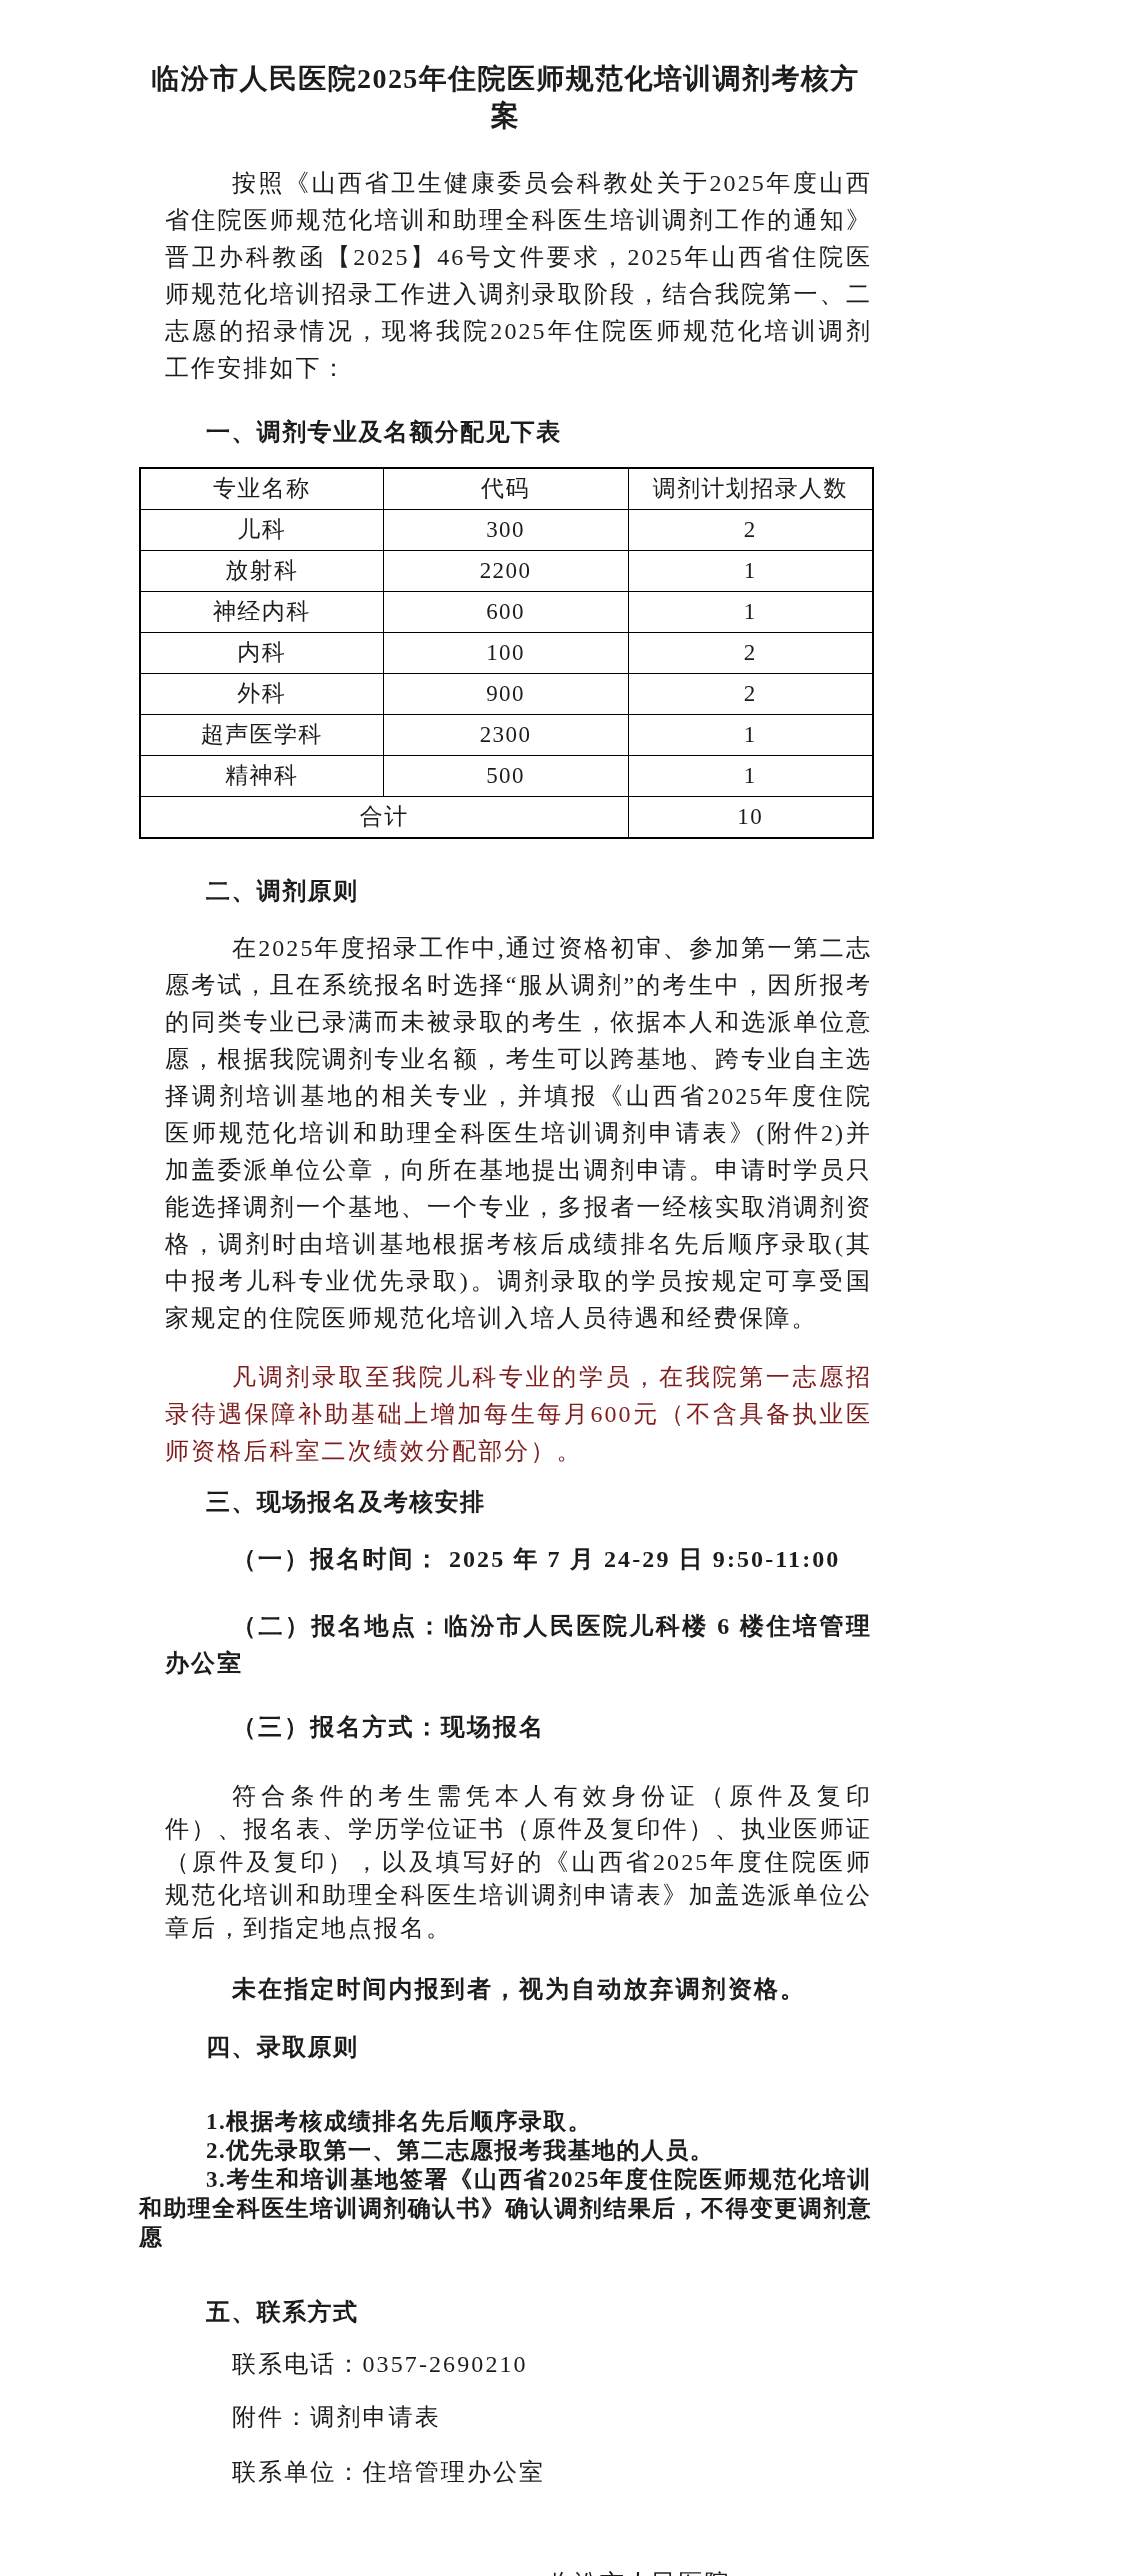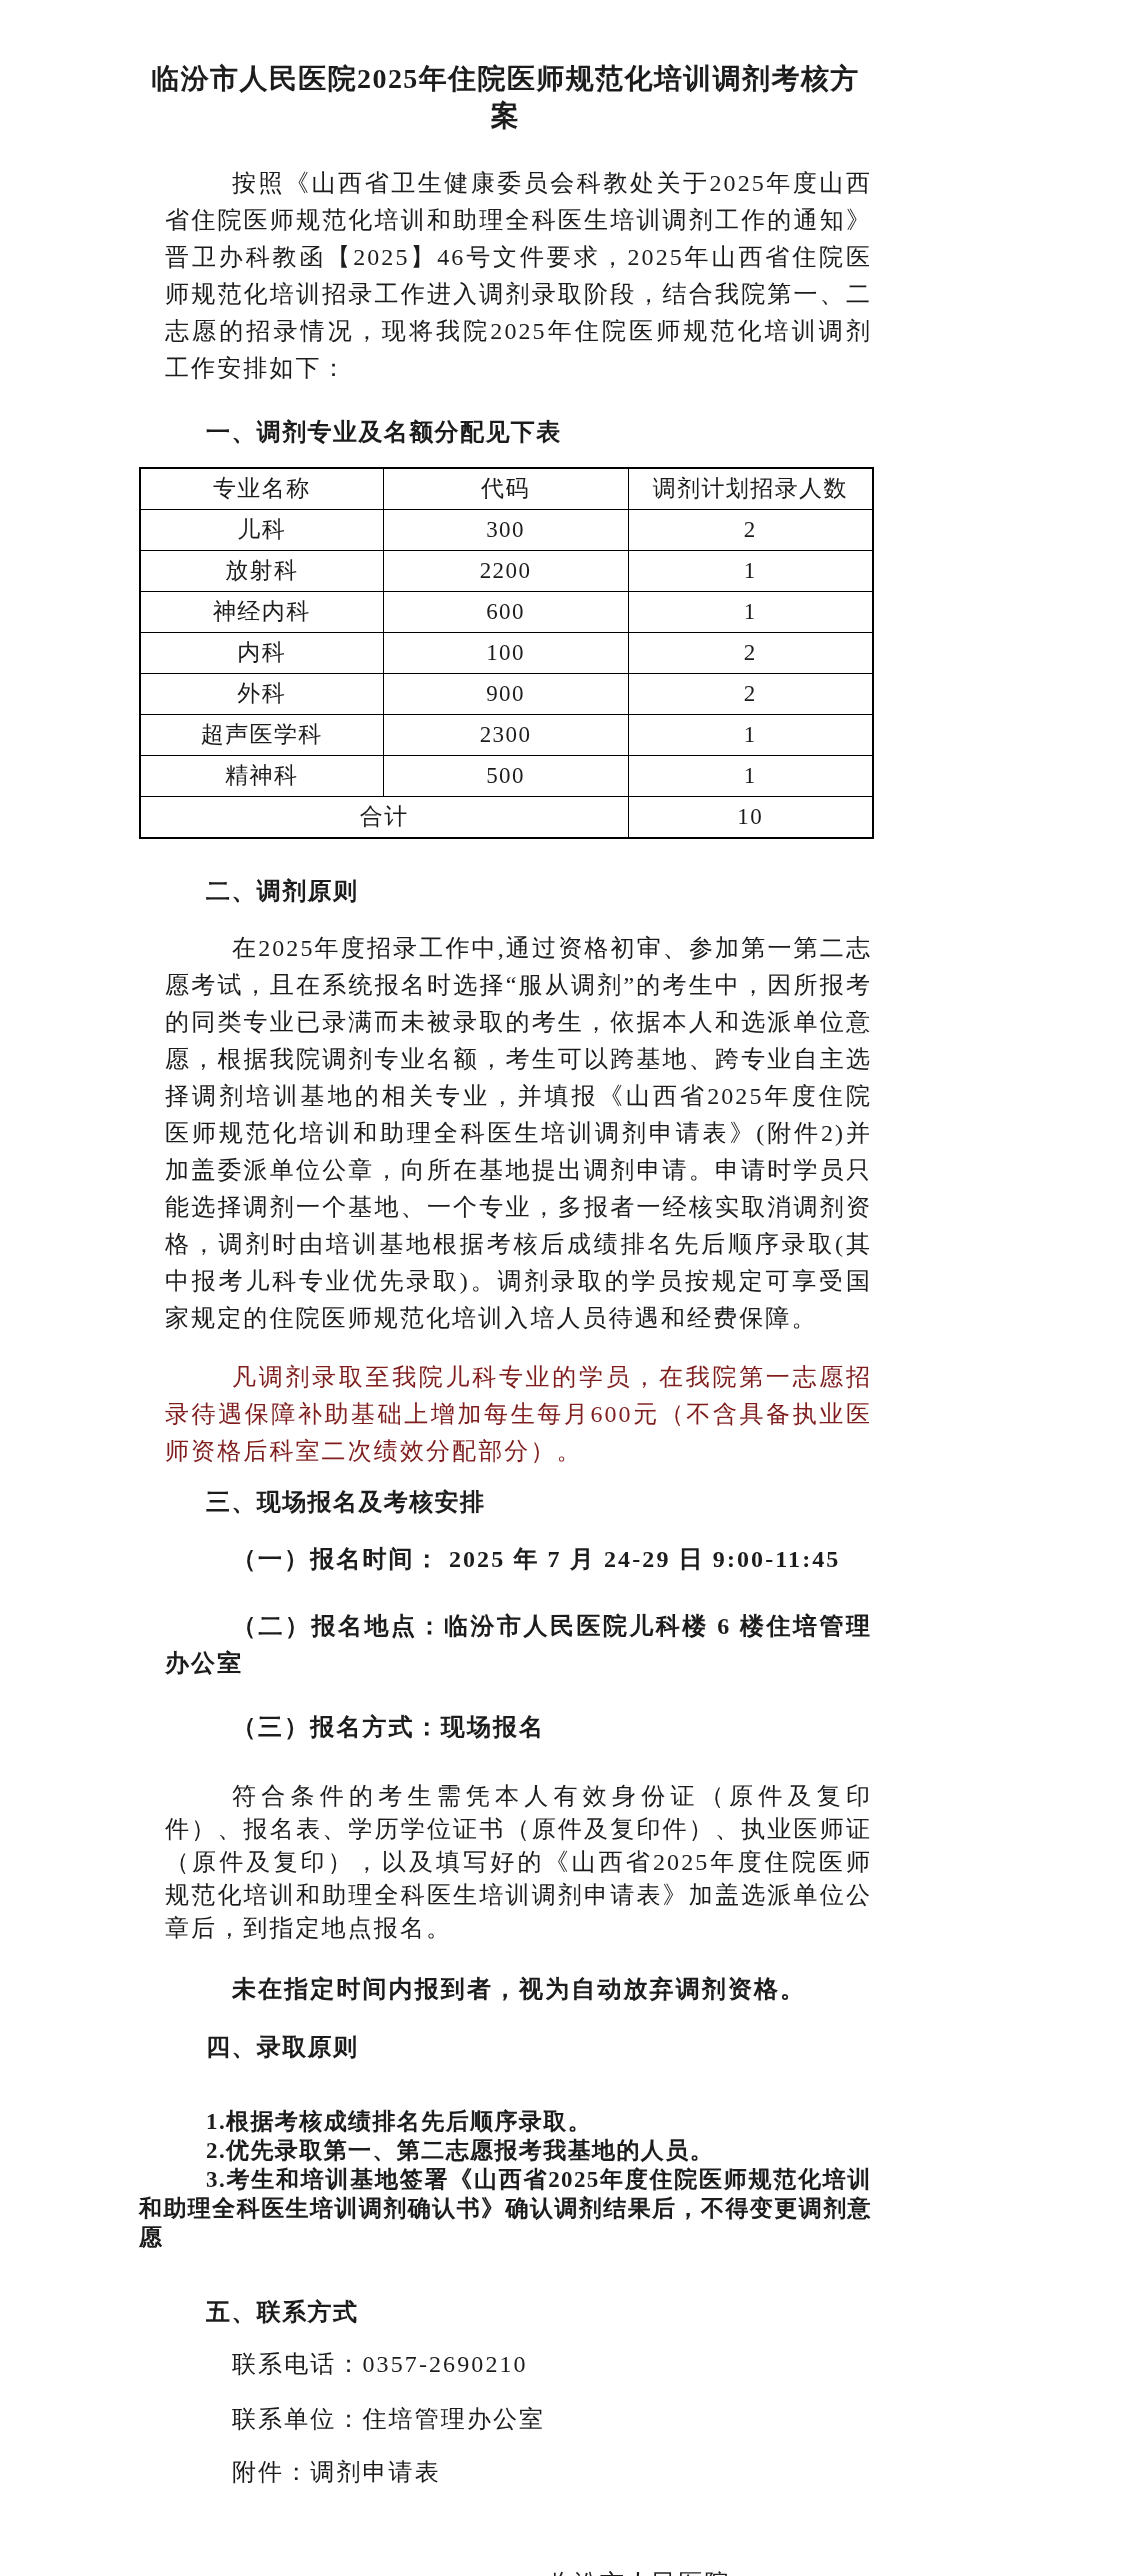--- a/index.html
+++ b/index.html
@@ -171,41 +171,41 @@
   </table>
 
   <h2 class="heading h-sec2">二、调剂原则</h2>
 
   <p class="para indent sec2-body">在2025年度招录工作中,通过资格初审、参加第一第二志愿考试，且在系统报名时选择“服从调剂”的考生中，因所报考的同类专业已录满而未被录取的考生，依据本人和选派单位意愿，根据我院调剂专业名额，考生可以跨基地、跨专业自主选择调剂培训基地的相关专业，并填报《山西省2025年度住院医师规范化培训和助理全科医生培训调剂申请表》(附件2)并加盖委派单位公章，向所在基地提出调剂申请。申请时学员只能选择调剂一个基地、一个专业，多报者一经核实取消调剂资格，调剂时由培训基地根据考核后成绩排名先后顺序录取(其中报考儿科专业优先录取)。调剂录取的学员按规定可享受国家规定的住院医师规范化培训入培人员待遇和经费保障。</p>
 
   <p class="para indent highlight" style="color: #7f1d1d;">凡调剂录取至我院儿科专业的学员，在我院第一志愿招录待遇保障补助基础上增加每生每月600元（不含具备执业医师资格后科室二次绩效分配部分）。</p>
 
   <h2 class="heading h-sec3">三、现场报名及考核安排</h2>
 
-  <p class="para indent sub-item sub-item-first">（一）报名时间： 2025 年 7 月 24-29 日 9:00-11:45</p>
+  <p class="para indent sub-item sub-item-first">（一）报名时间： 2025 年 7 月 24-29 日 9:50-11:00</p>
   <p class="para indent sub-item">（二）报名地点：临汾市人民医院儿科楼 6 楼住培管理办公室</p>
   <p class="para indent sub-item sub-item-third">（三）报名方式：现场报名</p>
 
   <p class="para indent requirements">符合条件的考生需凭本人有效身份证（原件及复印件）、报名表、学历学位证书（原件及复印件）、执业医师证（原件及复印），以及填写好的《山西省2025年度住院医师规范化培训和助理全科医生培训调剂申请表》加盖选派单位公章后，到指定地点报名。</p>
 
   <p class="para indent warning">未在指定时间内报到者，视为自动放弃调剂资格。</p>
 
   <h2 class="heading h-sec4">四、录取原则</h2>
 
   <div class="rules">
     <p class="rule">1.根据考核成绩排名先后顺序录取。</p>
     <p class="rule">2.优先录取第一、第二志愿报考我基地的人员。</p>
     <p class="rule">3.考生和培训基地签署《山西省2025年度住院医师规范化培训和助理全科医生培训调剂确认书》确认调剂结果后，不得变更调剂意愿</p>
   </div>
 
   <h2 class="heading h-sec5">五、联系方式</h2>
 
   <p class="para indent contact">联系电话：0357-2690210</p>
+  <p class="para indent contact">附件：调剂申请表</p>
   <p class="para indent contact contact-unit">联系单位：住培管理办公室</p>
-  <p class="para indent contact">附件：调剂申请表</p>
 
   <div class="signature">
     <div>临汾市人民医院</div>
     <div>2025 年 7 月 25 日</div>
   </div>
 
 </div>
 
 
 </body></html>

